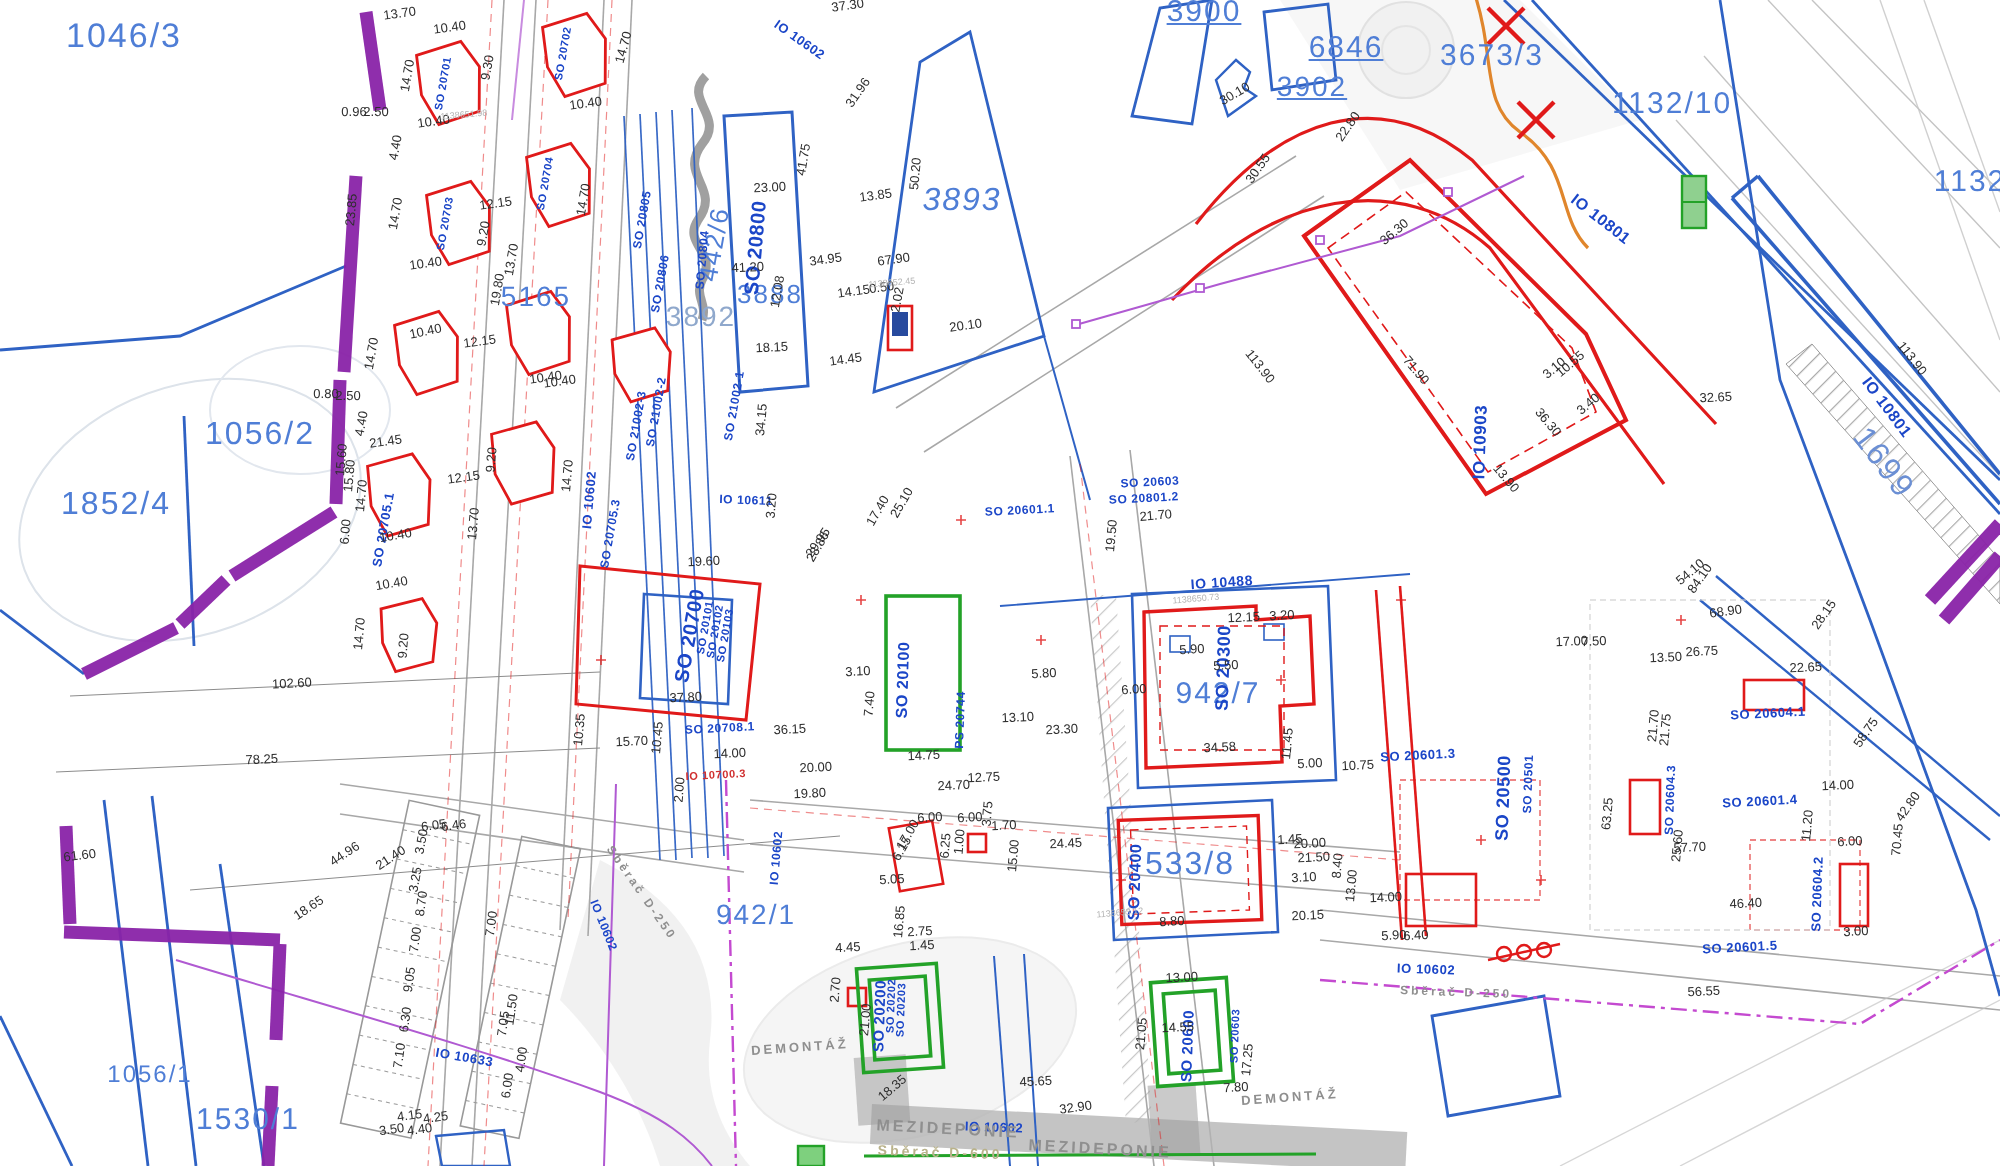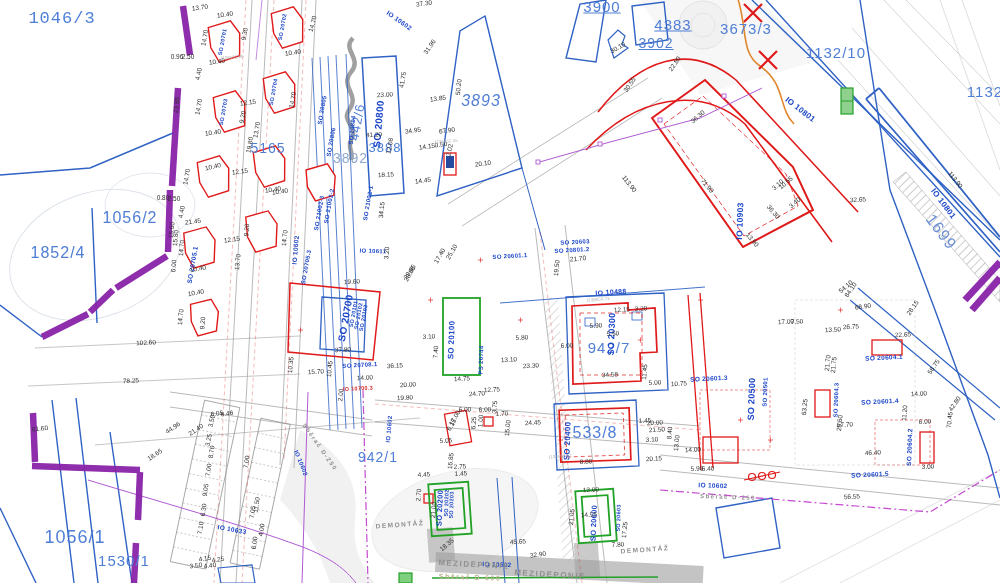--- a/index.html
+++ b/index.html
@@ -245,32 +245,32 @@
     <path d="M33,413 L35,462"></path>
     <path d="M32,466 L140,470"></path>
     <path d="M140,472 L138,520"></path>
     <path d="M136,543 L134,583"></path>
     <path d="M965,300 L1000,262" stroke-width="7"></path>
     <path d="M972,310 L1000,278" stroke-width="7"></path>
   </g>
 </svg>
 
   <div>
-      <span class="lbl pl" style="left: 62px; top: 18px; font-size: 17px; transform: translate(-50%, -50%) rotate(0deg); font-family: Liberation Mono, monospace;">1046/3</span>
+      <span class="lbl pl" style="left: 62px; top: 18px; font-size: 17px; transform: translate(-50%, -50%) rotate(0deg);">1046/3</span>
       <span class="lbl pl" style="left: 130px; top: 218px; font-size: 16px; transform: translate(-50%, -50%) rotate(0deg);">1056/2</span>
       <span class="lbl pl" style="left: 58px; top: 253px; font-size: 16px; transform: translate(-50%, -50%) rotate(0deg);">1852/4</span>
-      <span class="lbl pl" style="left: 75px; top: 537px; font-size: 18px; transform: translate(-50%, -50%) rotate(0deg);">1056/1</span>
+      <span class="lbl pl" style="left: 75px; top: 537px; font-size: 12px; transform: translate(-50%, -50%) rotate(0deg);">1056/1</span>
       <span class="lbl pl" style="left: 124px; top: 560px; font-size: 15px; transform: translate(-50%, -50%) rotate(0deg);">1530/1</span>
       <span class="lbl pl" style="left: 268px; top: 148px; font-size: 14px; transform: translate(-50%, -50%) rotate(0deg);">5165</span>
       <span class="lbl pl" style="left: 334px; top: 158px; font-size: 14px; transform: translate(-50%, -50%) rotate(0deg); color: rgb(143, 168, 204); padding-left: 33px;">3892</span>
       <span class="lbl pl" style="left: 385px; top: 147px; font-size: 13px; transform: translate(-50%, -50%) rotate(0deg);">3888</span>
       <span class="lbl pl" style="left: 357px; top: 122px; font-size: 13px; transform: translate(-50%, -50%) rotate(-80deg);">442/6</span>
       <span class="lbl pl" style="left: 481px; top: 101px; font-size: 16px; transform: translate(-50%, -50%) rotate(0deg); font-style: italic;">3893</span>
       <span class="lbl pl ul" style="left: 602px; top: 6px; font-size: 15px; transform: translate(-50%, -50%) rotate(0deg);">3900</span>
-      <span class="lbl pl ul" style="left: 673px; top: 24px; font-size: 15px; transform: translate(-50%, -50%) rotate(0deg);">4383</span>
+      <span class="lbl pl ul" style="left: 673px; top: 24px; font-size: 15px; transform: translate(-50%, -50%) rotate(0deg);">6846</span>
       <span class="lbl pl ul" style="left: 656px; top: 43px; font-size: 14px; transform: translate(-50%, -50%) rotate(0deg);">3902</span>
       <span class="lbl pl" style="left: 746px; top: 28px; font-size: 15px; transform: translate(-50%, -50%) rotate(0deg);">3673/3</span>
       <span class="lbl pl" style="left: 836px; top: 52px; font-size: 15px; transform: translate(-50%, -50%) rotate(0deg);">1132/10</span>
       <span class="lbl pl" style="left: 985px; top: 91px; font-size: 15px; transform: translate(-50%, -50%) rotate(0deg);">1132</span>
       <span class="lbl pl" style="left: 941px; top: 232px; font-size: 16px; transform: translate(-50%, -50%) rotate(53deg); color: rgb(107, 143, 212);">1699</span>
       <span class="lbl pl" style="left: 378px; top: 457px; font-size: 14px; transform: translate(-50%, -50%) rotate(0deg);">942/1</span>
       <span class="lbl pl" style="left: 609px; top: 347px; font-size: 15px; transform: translate(-50%, -50%) rotate(0deg);">942/7</span>
       <span class="lbl pl" style="left: 595px; top: 433px; font-size: 16px; transform: translate(-50%, -50%) rotate(0deg);">533/8</span>
     </div>
   <div>

